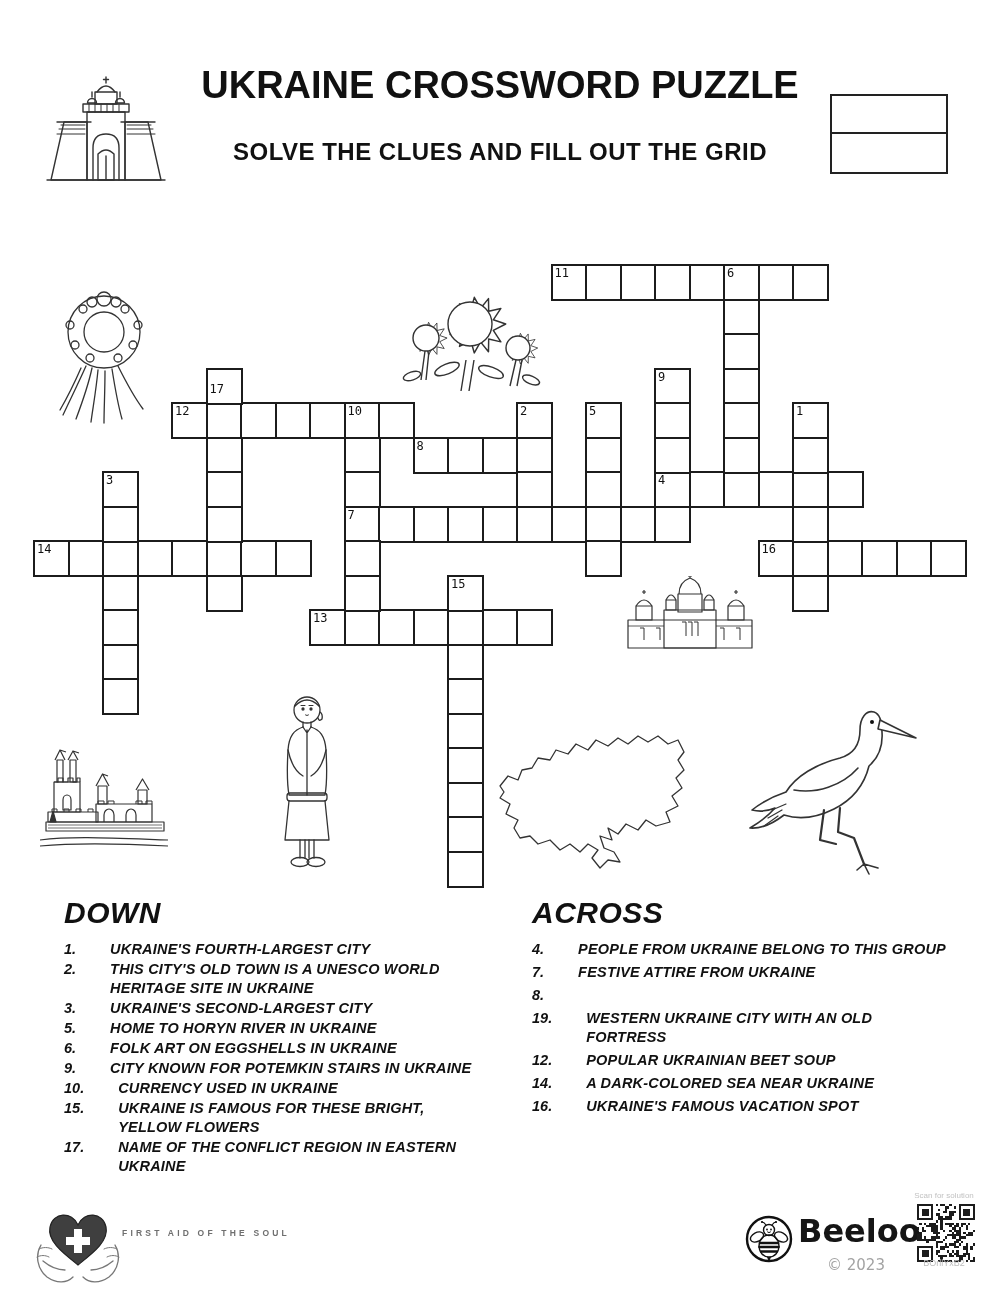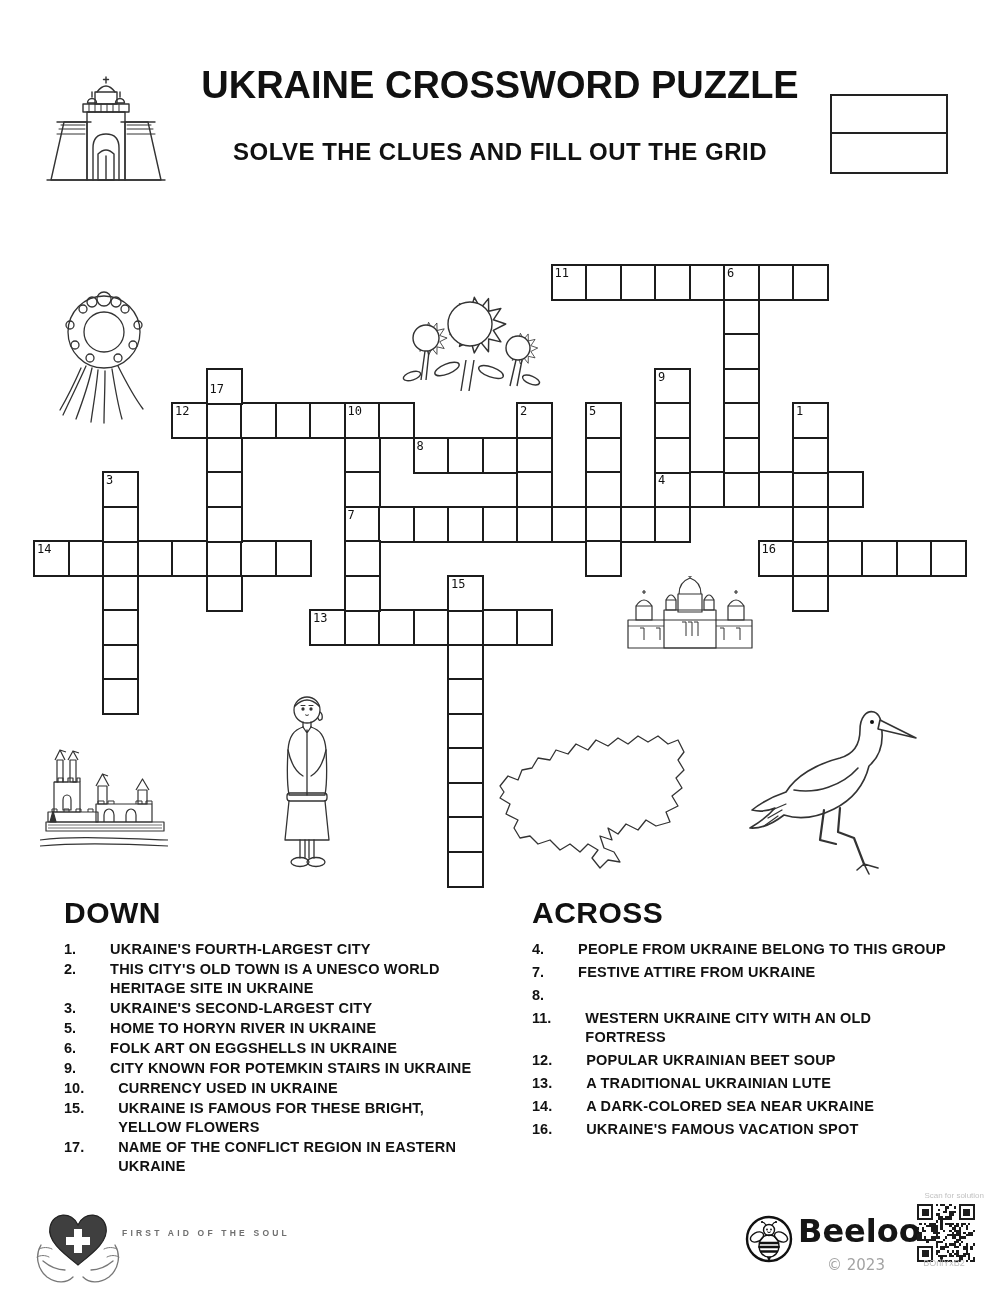--- a/index.html
+++ b/index.html
@@ -8,36 +8,36 @@
   .title{position:absolute;left:150px;top:64px;width:700px;text-align:center;
          font-weight:800;font-size:38px;letter-spacing:0;color:#111;}
   .subtitle{position:absolute;left:150px;top:138px;width:700px;text-align:center;
          font-weight:800;font-size:24px;letter-spacing:.5px;color:#111;}
   .flag{position:absolute;left:830px;top:94px;width:114px;height:76px;border:2px solid #222;background:#fff;}
   .flag .stripe-top{position:absolute;left:0;top:0;width:100%;height:50%;border-bottom:2px solid #222;box-sizing:border-box;}
   .illu{position:absolute;}
   .cell{position:absolute;width:37px;height:37px;box-sizing:border-box;
         border:2.5px solid #1c1c1c;background:#fff;}
   .cellnum{position:absolute;font-family:"DejaVu Sans Mono",monospace;font-size:12px;line-height:10px;color:#111;}
-  .clues{position:absolute;top:898px;}
+  .clues{position:absolute;top:898px;font-style:italic;}
   .clues h3{margin:0 0 12px 0;font-size:30px;line-height:30px;font-weight:800;color:#111;letter-spacing:.5px;}
   .clues.down{left:64px;width:430px;}
   .clues.across{left:532px;width:446px;}
   .clue{display:flex;font-weight:700;font-size:14.5px;line-height:19px;color:#111;}
   .clues.down .clue{margin-bottom:1px;}
   .clues.across .clue{margin-bottom:4px;}
   .cnum{flex:0 0 auto;margin-right:7px;white-space:nowrap;}
   .ctext{white-space:pre-line;letter-spacing:.2px;margin-left:27px;}
   .tagline{position:absolute;left:122px;top:1228px;font-size:8.5px;font-weight:700;
            letter-spacing:3.2px;color:#6f6f6f;}
   .brand{position:absolute;left:798px;top:1212px;width:116px;text-align:center;
          font-family:"DejaVu Sans",sans-serif;font-weight:700;font-size:32px;color:#151515;}
   .copyright{position:absolute;left:798px;top:1256px;width:116px;text-align:center;
          font-family:"DejaVu Sans",sans-serif;font-size:15px;color:#a3a3a3;}
-  .qr-top{position:absolute;left:904px;top:1191px;width:80px;text-align:right;font-size:8px;color:#c2c2c2;}
+  .qr-top{position:absolute;left:904px;top:1191px;width:80px;text-align:center;font-size:8px;color:#c2c2c2;}
   .qr-bottom{position:absolute;left:904px;top:1258px;width:80px;text-align:center;font-size:9px;color:#bdbdbd;}
   #qr-svg{position:absolute;left:917px;top:1204px;}
   svg{display:block;}
 </style>
 </head>
 <body>
 
 <div class="page">
 
   <div class="title">UKRAINE CROSSWORD PUZZLE</div>
@@ -358,31 +358,27 @@
           <span class="ctext">PEOPLE FROM UKRAINE BELONG TO THIS GROUP</span>
         </div>
         <div class="clue">
           <span class="cnum">7.</span>
           <span class="ctext">FESTIVE ATTIRE FROM UKRAINE</span>
         </div>
         <div class="clue">
           <span class="cnum">8.</span>
         </div>
         <div class="clue">
-          <span class="cnum">11.</span>
+          <span class="cnum">19.</span>
           <span class="ctext">WESTERN UKRAINE CITY WITH AN OLD
 FORTRESS</span>
         </div>
         <div class="clue">
           <span class="cnum">12.</span>
           <span class="ctext">POPULAR UKRAINIAN BEET SOUP</span>
-        </div>
-        <div class="clue">
-          <span class="cnum">13.</span>
-          <span class="ctext">A TRADITIONAL UKRAINIAN LUTE</span>
         </div>
         <div class="clue">
           <span class="cnum">14.</span>
           <span class="ctext">A DARK-COLORED SEA NEAR UKRAINE</span>
         </div>
         <div class="clue">
           <span class="cnum">16.</span>
           <span class="ctext">UKRAINE'S FAMOUS VACATION SPOT</span>
         </div>
       </div>

